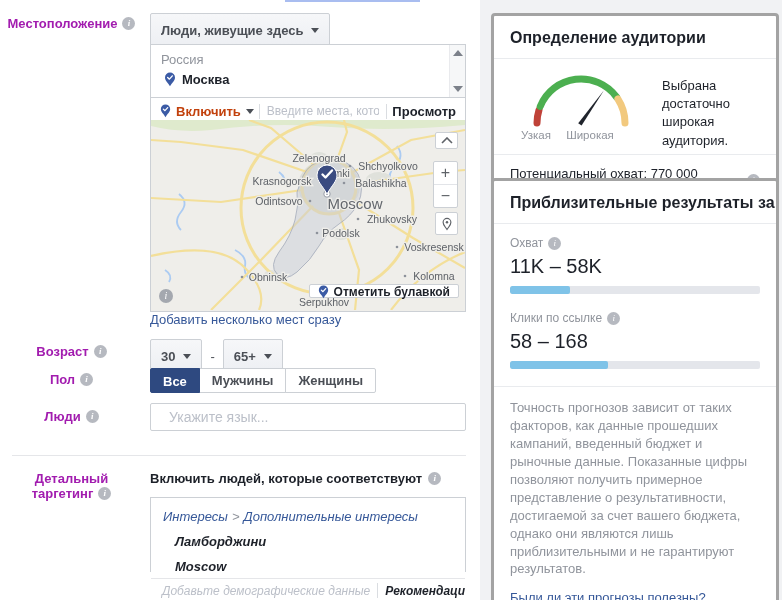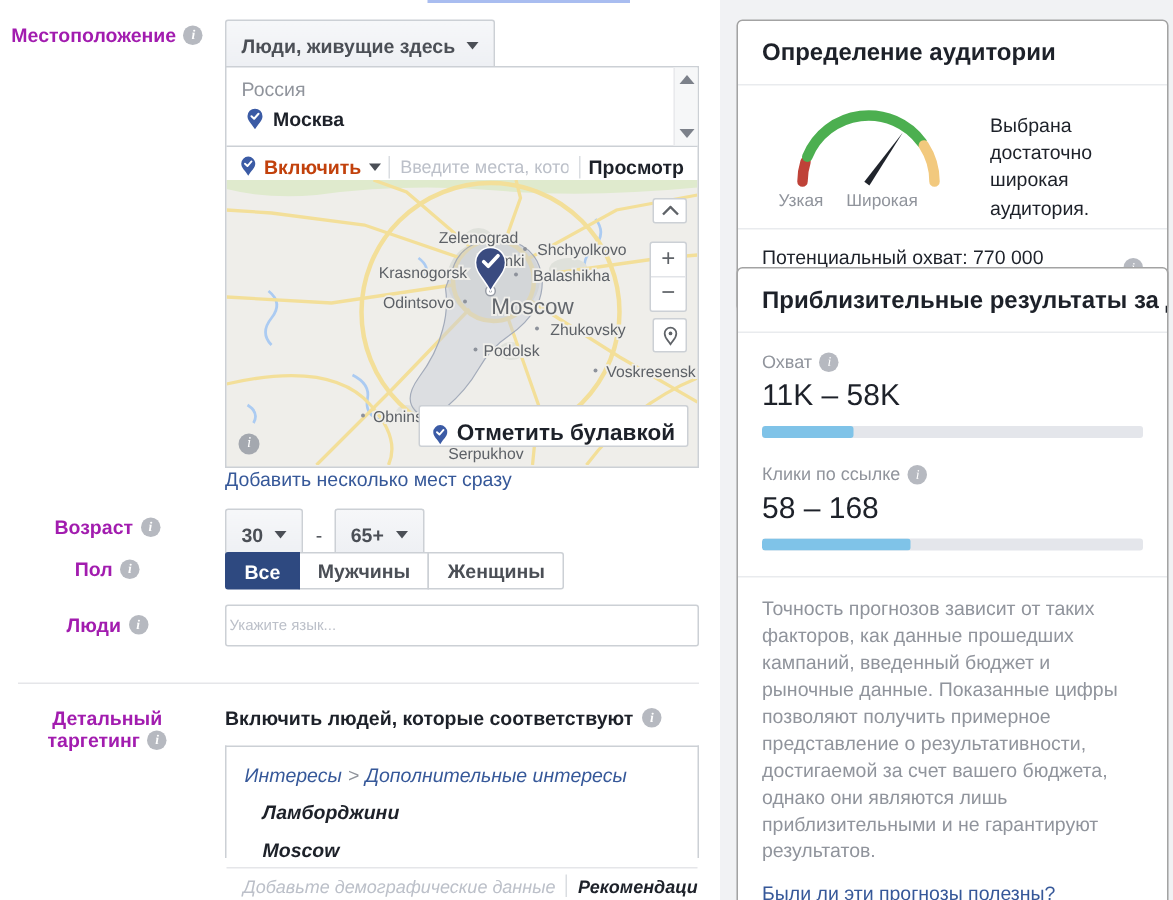--- a/index.html
+++ b/index.html
@@ -41,55 +41,55 @@
   .map svg.mapart{position:absolute;left:0;top:0;}
   .map-ctl{position:absolute;box-sizing:border-box;background:#fff;border:1px solid #ccd0d5;border-radius:2px;
     display:flex;align-items:center;justify-content:center;cursor:pointer;}
   .map-collapse{right:7px;top:12px;width:23px;height:17px;}
   .map-zoomgrp{position:absolute;right:7px;top:41px;width:23px;border:1px solid #ccd0d5;border-radius:2px;background:#fff;}
   .zbtn{height:22px;display:flex;align-items:center;justify-content:center;color:#5f6368;cursor:pointer;font-size:16px;font-weight:400;}
   .zbtn.plus{border-bottom:1px solid #e2e4e8;}
   .zbtn.plus::after{content:"+";}
   .zbtn.minus::after{content:"\2212";}
   .map-locate{right:7px;top:92px;width:23px;height:23px;}
-  .pin-drop{position:absolute;right:6px;bottom:13px;height:28px;box-sizing:border-box;background:#fff;border:1px solid #ccd0d5;
-    border-radius:2px;display:flex;align-items:flex-end;gap:5px;padding:0 8px;font-size:15px;font-weight:700;color:#1d2129;cursor:pointer;}
+  .pin-drop{position:absolute;right:6px;bottom:13px;height:14px;box-sizing:border-box;background:#fff;border:1px solid #ccd0d5;
+    border-radius:2px;display:flex;align-items:flex-start;gap:5px;padding:0 8px;font-size:12px;font-weight:700;color:#1d2129;cursor:pointer;}
   .map-info{position:absolute;left:8px;bottom:8px;width:14px;height:14px;border-radius:50%;background:#a4a8af;cursor:pointer;}
   .map-info::after{content:"i";position:absolute;left:0;top:0;width:14px;height:14px;color:#fff;font-size:10px;line-height:14px;
     text-align:center;font-family:"Liberation Serif",serif;font-style:italic;}
   .city{font-size:10.5px;fill:#5d6167;paint-order:stroke;stroke:#efeeea;stroke-width:2.5px;font-family:"Liberation Sans",sans-serif;}
   .city.big{font-size:15px;fill:#63676d;}
 
   .add-bulk{left:150px;top:312px;font-size:13px;}
   .age-controls{left:150px;top:339px;display:flex;align-items:center;gap:8px;}
   .age-controls .btn{height:24px;}
   .age-dash{color:#4b4f56;font-size:13px;}
   .gender-seg{left:150px;top:368px;display:flex;height:25px;}
   .seg{box-sizing:border-box;padding:0 12px;line-height:23px;border:1px solid #ccd0d5;background:#fff;
     font-size:13px;font-weight:700;color:#4b4f56;margin-left:-1px;cursor:pointer;white-space:nowrap;}
   .seg:first-child{margin-left:0;border-radius:2px 0 0 2px;}
   .seg:last-child{border-radius:0 2px 2px 0;}
   .seg.selected{background:#2e4980;border-color:#2e4980;color:#fff;line-height:25px;position:relative;z-index:1;}
   .lang-input{left:150px;top:403px;width:316px;height:28px;box-sizing:border-box;border:1px solid #ccd0d5;border-radius:2px;
-    padding:0 2px;font-size:10px;font-family:"Liberation Sans",sans-serif;color:#b91c1c;outline:none;}
+    padding:0 18px;font-size:14px;font-family:"Liberation Sans",sans-serif;color:#b91c1c;outline:none;}
   .lang-input::placeholder{color:#bcc0c9;}
   .hr-left{left:12px;top:455px;width:454px;height:1px;background:#e5e6e9;}
   .dt-heading{left:150px;top:471px;font-size:13px;font-weight:700;color:#1d2129;display:flex;align-items:center;gap:6px;}
   .dt-box{left:150px;top:497px;width:316px;height:75px;box-sizing:border-box;border:1px solid #ccd0d5;border-bottom:none;background:#fff;font-style:italic;}
   .dt-path{margin:11px 12px 0;font-size:13px;white-space:nowrap;}
   .dt-sep{color:#90949c;margin:0 4px;}
   .dt-item{margin:10px 0 0 24px;font-size:13px;font-weight:700;color:#1d2129;}
   .dt-footer{position:absolute;left:0;right:0;top:80px;border-top:1px solid #e5e6e9;height:23px;display:flex;align-items:center;
     gap:7px;padding:0 11px;font-size:12px;white-space:nowrap;overflow:hidden;}
   .dt-add{color:#bcc0c9;flex:none;cursor:text;}
   .dt-action{font-weight:700;color:#1d2129;cursor:pointer;flex:none;}
 
   
   .rail{left:480px;top:0;width:302px;height:600px;background:#f1f2f4;}
-  .card{position:absolute;left:11px;width:288px;box-sizing:border-box;background:#fff;border:1px solid #a3a3a3;
+  .card{position:absolute;left:11px;width:288px;box-sizing:border-box;background:#fff;border:3px solid #a3a3a3;
     border-radius:4px;box-shadow:0 1px 1px rgba(0,0,0,.04);}
   .card-title{padding:13px 16px 11px;font-size:16px;font-weight:700;color:#1d2129;border-bottom:1px solid #e9ebee;
     white-space:nowrap;overflow:hidden;}
   .gauge-row{display:flex;align-items:flex-start;padding:8px 14px 4px 12px;}
   .gauge-status{flex:1;font-size:13px;color:#1d2129;line-height:1.4;padding-top:10px;padding-left:6px;}
   .reach-row{border-top:1px solid #e9ebee;padding:11px 16px 13px;font-size:13px;color:#1d2129;display:flex;align-items:center;gap:6px;}
   .metrics{padding:12px 16px 0;}
   .metric-label{font-size:12px;color:#90949c;display:flex;align-items:center;gap:5px;}
   .metric-value{font-size:20px;color:#1d2129;margin:5px 0 8px;}
   .bar{height:8px;background:#e4e6eb;border-radius:2px;overflow:hidden;margin-bottom:17px;}

